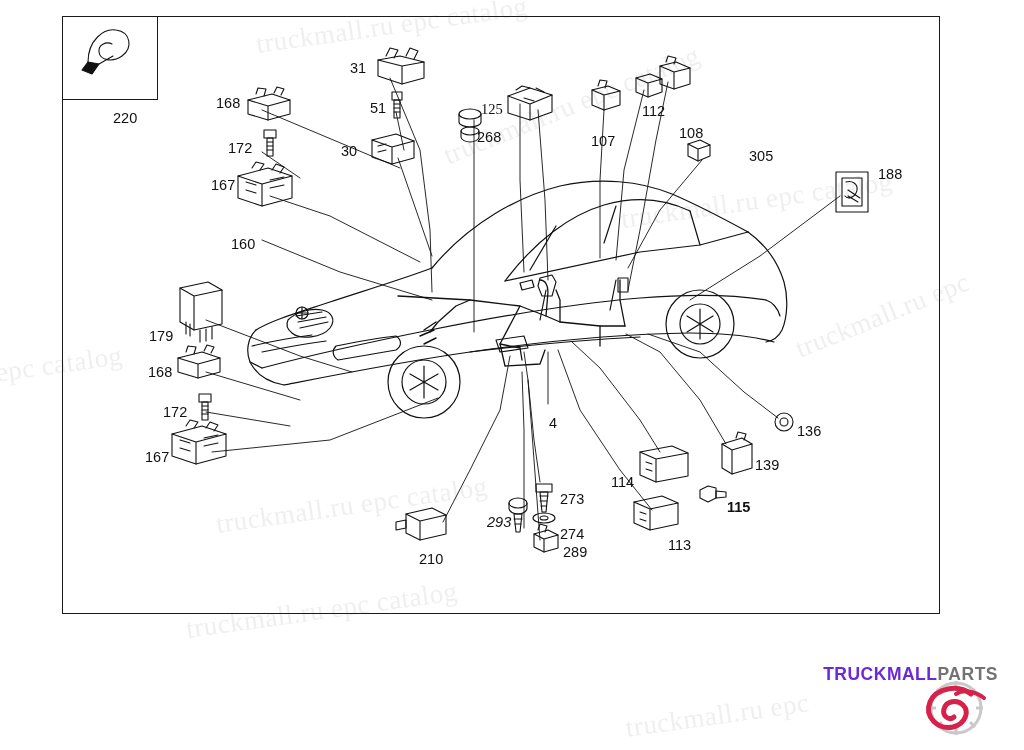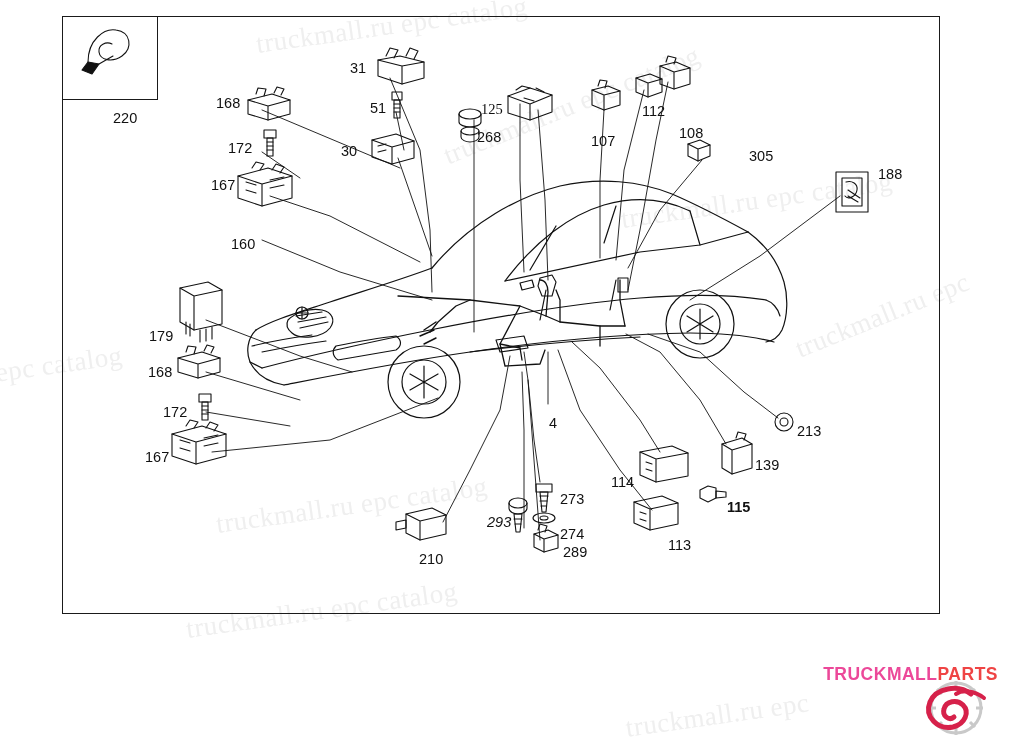--- a/index.html
+++ b/index.html
@@ -71,22 +71,22 @@
   }
   .brand-text {
     position: absolute;
     right: 8px;
     top: 0;
     font-size: 17.5px;
     font-weight: bold;
     letter-spacing: 0.5px;
     font-family: "Liberation Sans", sans-serif;
   }
-  .brand-truckmall { color: #ec4899; margin-left: 33px; }
-  .brand-parts { color: #ef4444; }
+  .brand-truckmall { color: #6d28d9; margin-left: 33px; }
+  .brand-parts { color: #737373; }
 </style>
 </head>
 <body>
 
 <div id="stage">
 
   <div id="wm-layer">
       <div class="wm" style="left: 255px; top: 10px; font-size: 27px; transform: rotate(-8deg);">truckmall.ru epc catalog</div>
       <div class="wm" style="left: 435px; top: 90px; font-size: 27px; transform: rotate(-22deg);">truckmall.ru epc catalog</div>
       <div class="wm" style="left: 620px; top: 185px; font-size: 27px; transform: rotate(-8deg);">truckmall.ru epc catalog</div>
@@ -395,21 +395,21 @@
       <div class="lbl" style="left: 228px; top: 140px;">172</div>
       <div class="lbl" style="left: 477px; top: 129px;">268</div>
       <div class="lbl" style="left: 341px; top: 143px;">30</div>
       <div class="lbl" style="left: 717px; top: 148px; margin-left: 32px;">305</div>
       <div class="lbl" style="left: 878px; top: 166px;">188</div>
       <div class="lbl" style="left: 211px; top: 177px;">167</div>
       <div class="lbl" style="left: 231px; top: 236px;">160</div>
       <div class="lbl" style="left: 149px; top: 328px;">179</div>
       <div class="lbl" style="left: 148px; top: 364px;">168</div>
       <div class="lbl" style="left: 163px; top: 404px;">172</div>
-      <div class="lbl" style="left: 797px; top: 423px;">213</div>
+      <div class="lbl" style="left: 797px; top: 423px;">136</div>
       <div class="lbl" style="left: 549px; top: 415px;">4</div>
       <div class="lbl" style="left: 145px; top: 449px;">167</div>
       <div class="lbl" style="left: 755px; top: 457px;">139</div>
       <div class="lbl" style="left: 611px; top: 474px;">114</div>
       <div class="lbl" style="left: 560px; top: 491px; text-align: center;">273</div>
       <div class="lbl" style="left: 727px; top: 499px; font-weight: bold;">115</div>
       <div class="lbl" style="left: 487px; top: 514px; font-style: italic;">293</div>
       <div class="lbl" style="left: 560px; top: 518px; margin-top: 8px;">274</div>
       <div class="lbl" style="left: 668px; top: 537px;">113</div>
       <div class="lbl" style="left: 419px; top: 551px;">210</div>

